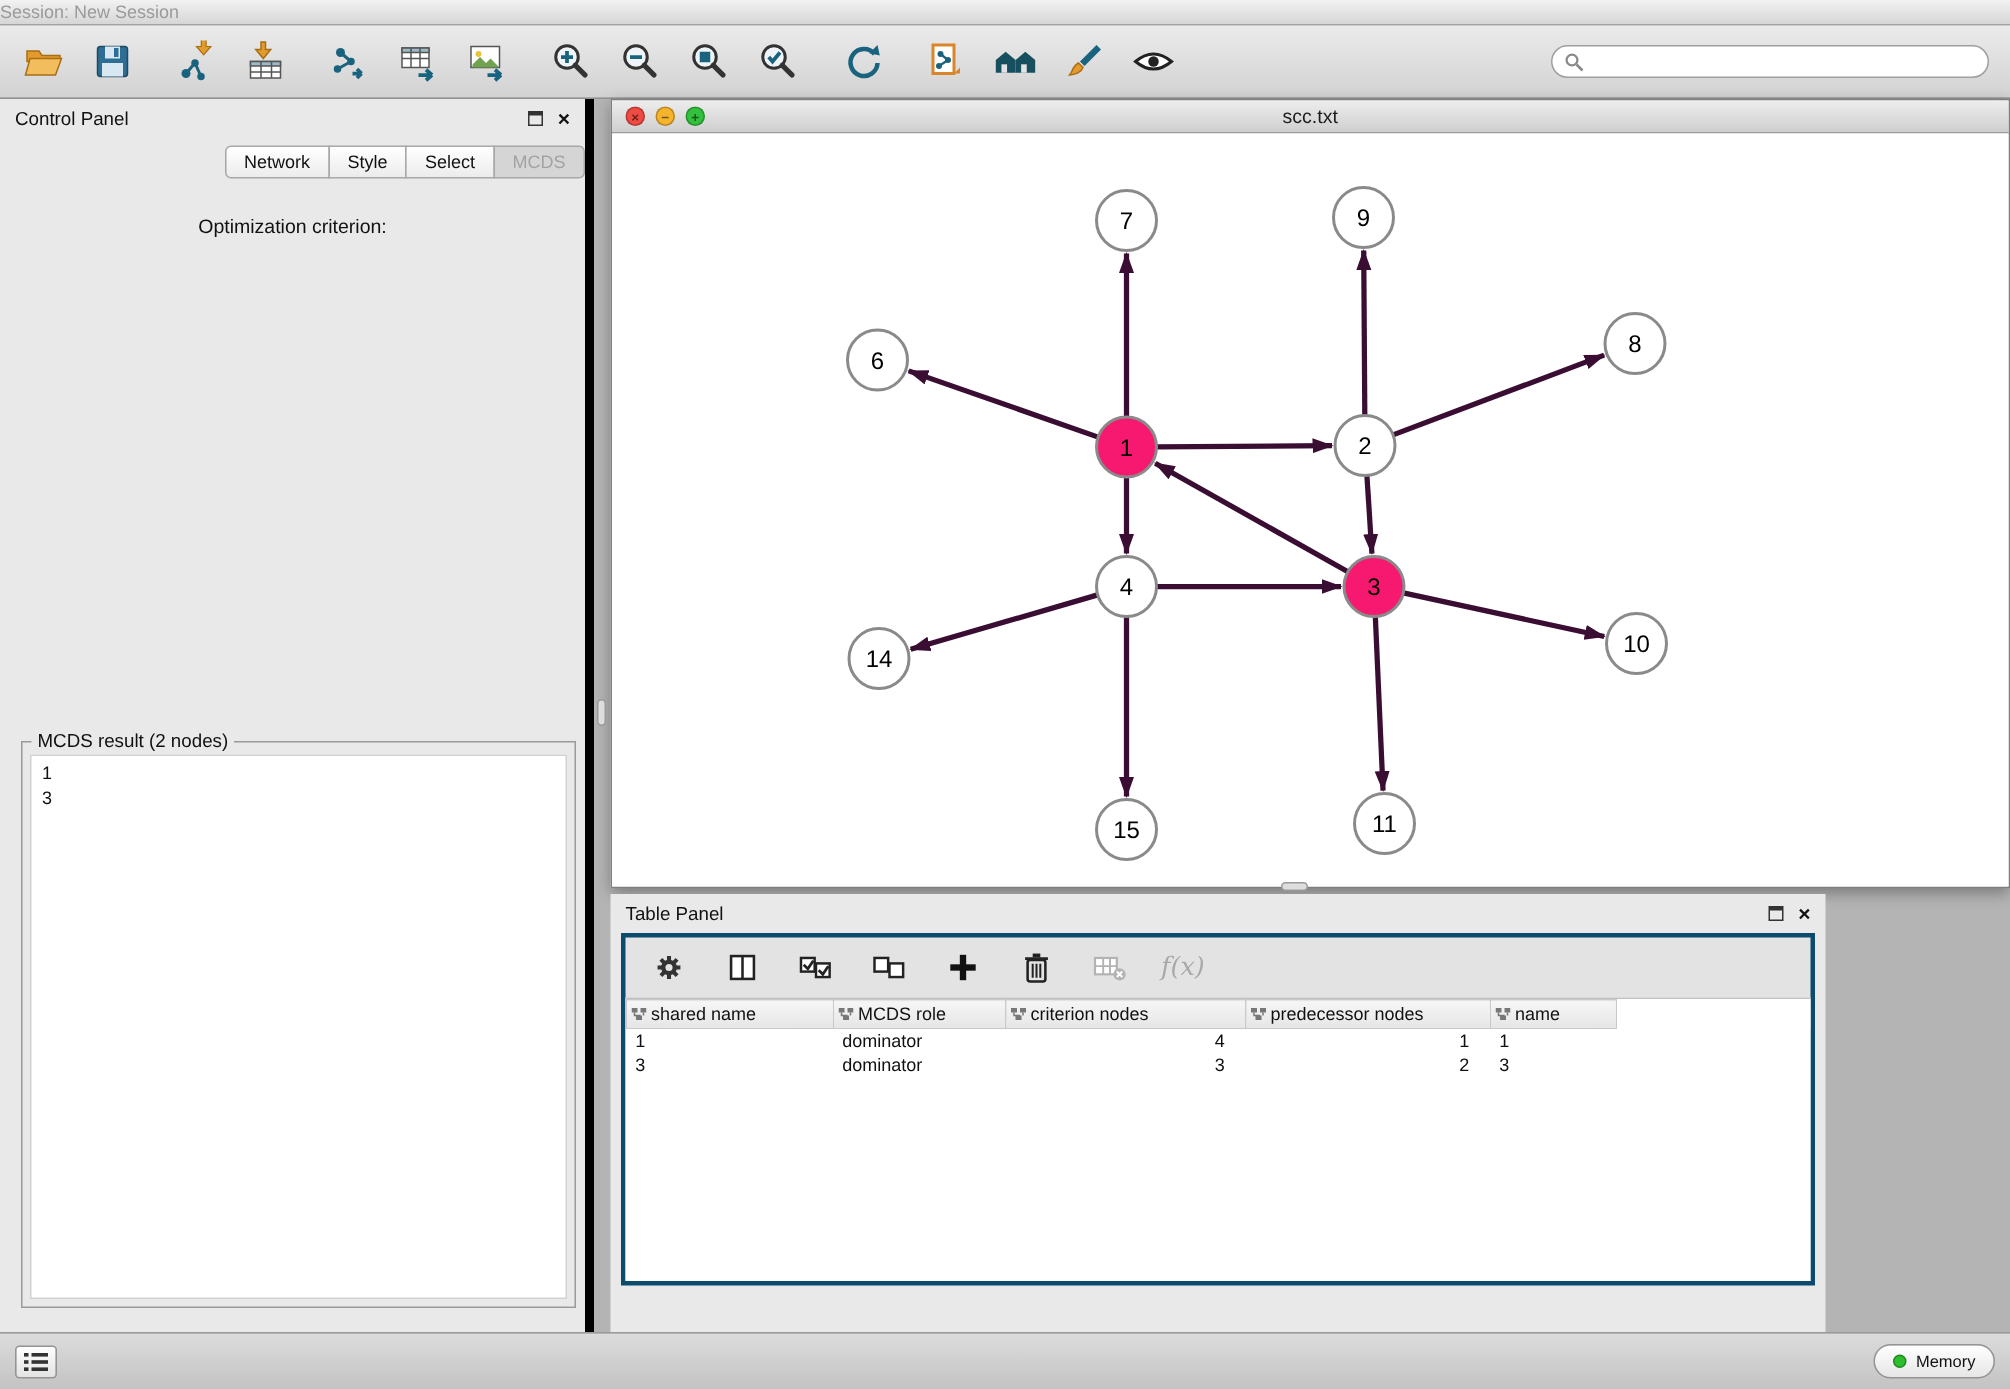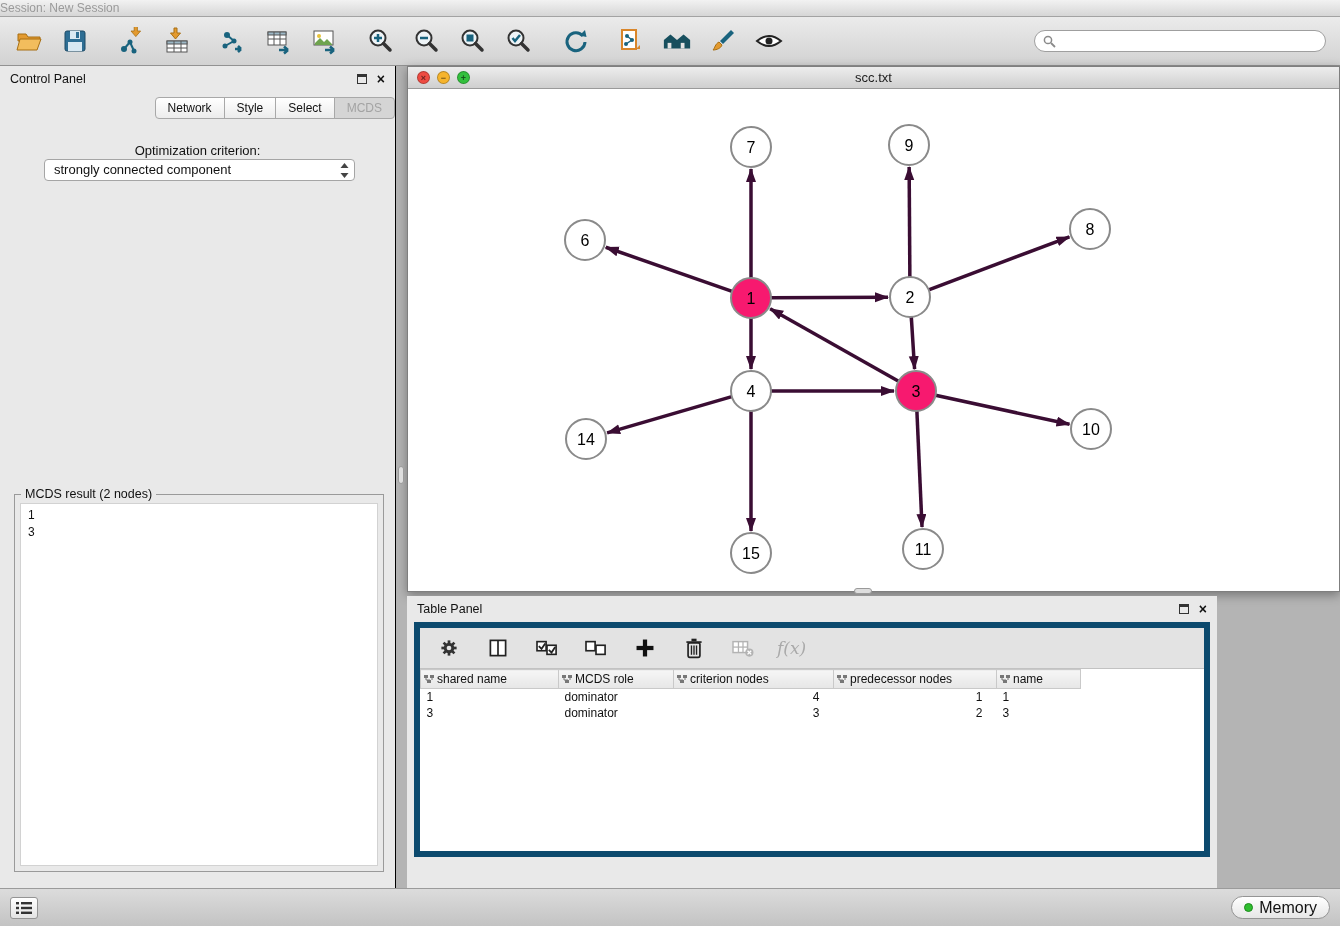--- a/index.html
+++ b/index.html
@@ -18,21 +18,21 @@
     display:flex; align-items:center; padding:0 14px; }
   .tgroup { display:flex; align-items:center; gap:16px; margin-right:26px; }
   .tbtn { width:30px; height:30px; display:flex; align-items:center; justify-content:center; cursor:default; }
   .search-wrap { margin-left:auto; position:relative; }
   .search-input { width:292px; height:22px; border:1px solid #9f9f9f; border-radius:11px;
     background:#fff; padding:0 10px 0 26px; font-size:12px; outline:none; }
   .search-icon { position:absolute; left:9px; top:5px; }
 
   
   .control-panel { position:absolute; left:0; top:66px; width:396px; height:822px;
-    background:#e9e9e9; border-right:1px solid #000000; }
+    background:#e9e9e9; border-right:6px solid #000000; }
   .panel-head { height:26px; display:flex; align-items:center; padding:0 10px; font-size:12.5px; }
   .panel-head .spacer { flex:1; }
   .float-btn { width:10px; height:10px; border:1px solid #333; border-top:3px solid #333; margin-right:10px; }
   .close-btn { font-size:14px; font-weight:bold; line-height:10px; color:#111; }
   .seg-row { text-align:right; margin-top:5px; }
   .seg { display:inline-block; padding:3px 12px; font-size:12px; background:linear-gradient(#ffffff,#ececec);
     border:1px solid #a8a8a8; margin-left:-1px; position:relative; color:#111; }
   .seg:first-child { border-radius:4px 0 0 4px; margin-left:0; }
   .seg:last-child { border-radius:0 4px 4px 0; }
   .seg.active { background:#d5d5d5; color:#a3a3a3; }
@@ -62,41 +62,41 @@
   .net-canvas { position:relative; width:931px; height:502px; background:#fff; overflow:hidden; }
 
   
   .v-grip { position:absolute; left:398px; top:466px; width:6px; height:18px; background:#dedede;
     border:1px solid #9a9a9a; border-radius:3px; }
   .h-grip { position:absolute; left:854px; top:588px; width:18px; height:6px; background:#dedede;
     border:1px solid #9a9a9a; border-radius:3px; }
 
   
   .table-panel { position:absolute; left:407px; top:596px; width:810px; height:292px; background:#e9e9e9; }
-  .table-inner { position:absolute; left:7px; top:26px; right:7px; height:235px; border:6px solid #0c4a6e;
+  .table-inner { position:absolute; left:7px; top:26px; right:7px; height:235px; border:3px solid #0c4a6e;
     background:#e3e3e3; display:flex; flex-direction:column; }
   .table-toolbar { height:40px; display:flex; align-items:center; gap:19px; padding:0 14px; }
   .fx-label { font-family:"DejaVu Serif",serif; font-style:italic; font-size:17px; color:#a9a9a9; }
   .table-scroll { flex:1; background:#fff; border-top:1px solid #c2c2c2; overflow:hidden; }
   table.node-table { border-collapse:collapse; table-layout:fixed; width:100%; font-size:12px; }
   .node-table th { background:linear-gradient(#f6f6f6,#e6e6e6); border:1px solid #c9c9c9; height:19px;
     font-weight:normal; position:relative; text-align:left; padding:0 4px 0 16px; overflow:hidden; white-space:nowrap; }
   .node-table th .hicon { position:absolute; left:3px; top:5px; }
   .node-table th.filler { background:#fff; border:none; }
   .node-table td { height:16px; padding:0 6px; white-space:nowrap; overflow:hidden; }
   .node-table td.num { text-align:right; padding-right:14px; }
   .table-tabs { position:absolute; left:0; bottom:5px; width:100%; text-align:center; }
 
   
   .statusbar { position:absolute; left:0; top:888px; width:100%; height:38px;
     background:linear-gradient(#dcdcdc,#c3c3c3); border-top:1px solid #9b9b9b; }
   .list-btn { position:absolute; left:10px; top:8px; width:28px; height:22px; border:1px solid #949494;
     border-radius:3px; background:linear-gradient(#ffffff,#e3e3e3); display:flex; align-items:center; justify-content:center; }
   .memory-btn { position:absolute; right:10px; top:7px; height:23px; border:1px solid #949494; border-radius:12px;
-    background:linear-gradient(#ffffff,#e6e6e6); display:flex; align-items:center; gap:6px; padding:0 12px; font-size:16px; }
+    background:linear-gradient(#ffffff,#e6e6e6); display:flex; align-items:center; gap:6px; padding:0 12px; font-size:11px; }
   .mem-dot { width:9px; height:9px; border-radius:50%; background:#2fbe2f; border:1px solid #1d8a1d; }
 </style>
 </head>
 <body>
 
 <div class="app-titlebar">
   <span>Session: New Session</span>
 </div>
 
 <div class="main-toolbar">
@@ -255,29 +255,20 @@
   <div class="panel-head">
     <span>Control Panel</span>
     <span class="spacer"></span>
     <span class="float-btn"></span>
     <span class="close-btn">×</span>
   </div>
   <div class="seg-row">
     <span class="seg">Network</span><span class="seg">Style</span><span class="seg">Select</span><span class="seg active">MCDS</span>
   </div>
   <div class="opt-label">Optimization criterion:</div>
-  <div class="dropdown">
-    <span>strongly connected component</span>
-    <span class="arrows">
-      <svg width="9" height="15" viewBox="0 0 9 15">
-          <path d="M4.5 0 L8.5 5 L0.5 5 Z" fill="#444"></path>
-          <path d="M4.5 15 L8.5 10 L0.5 10 Z" fill="#444"></path>
-        </svg>
-    </span>
-  </div>
   <div class="mcds-result">
     <div class="mcds-result-title">MCDS result (2 nodes)</div>
     <div class="mcds-result-body">
       <div>1</div>
       <div>3</div>
     </div>
   </div>
 </div>
 
 <div class="network-window">

